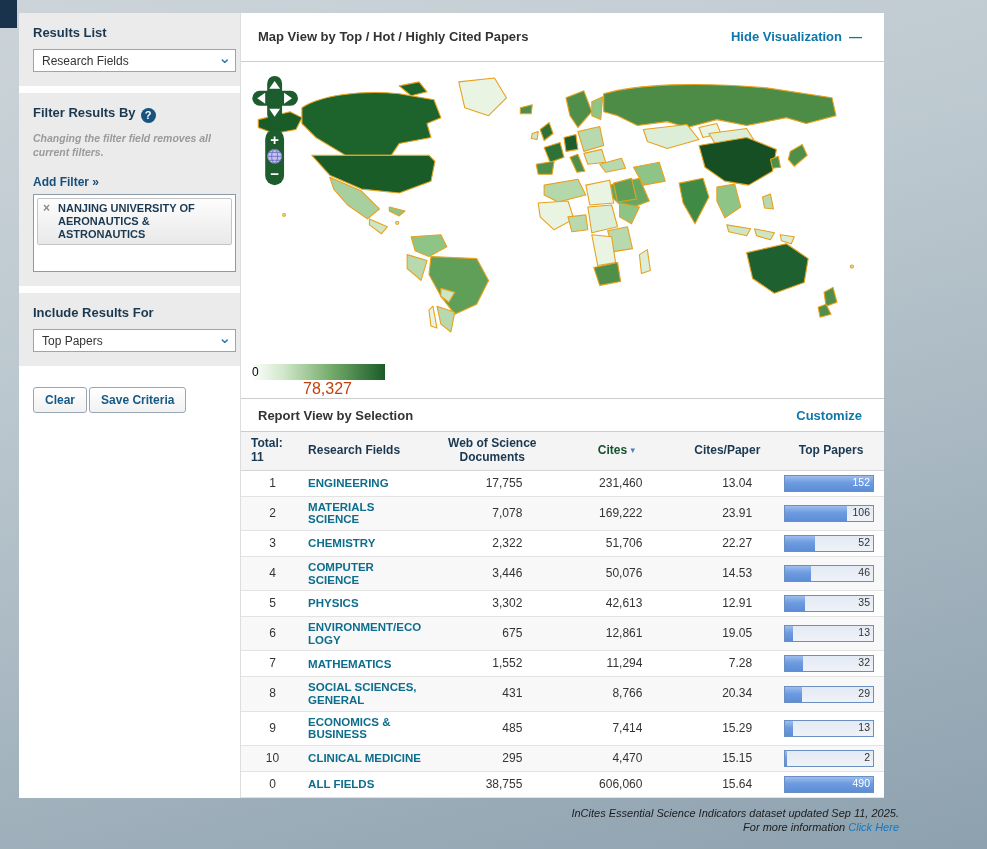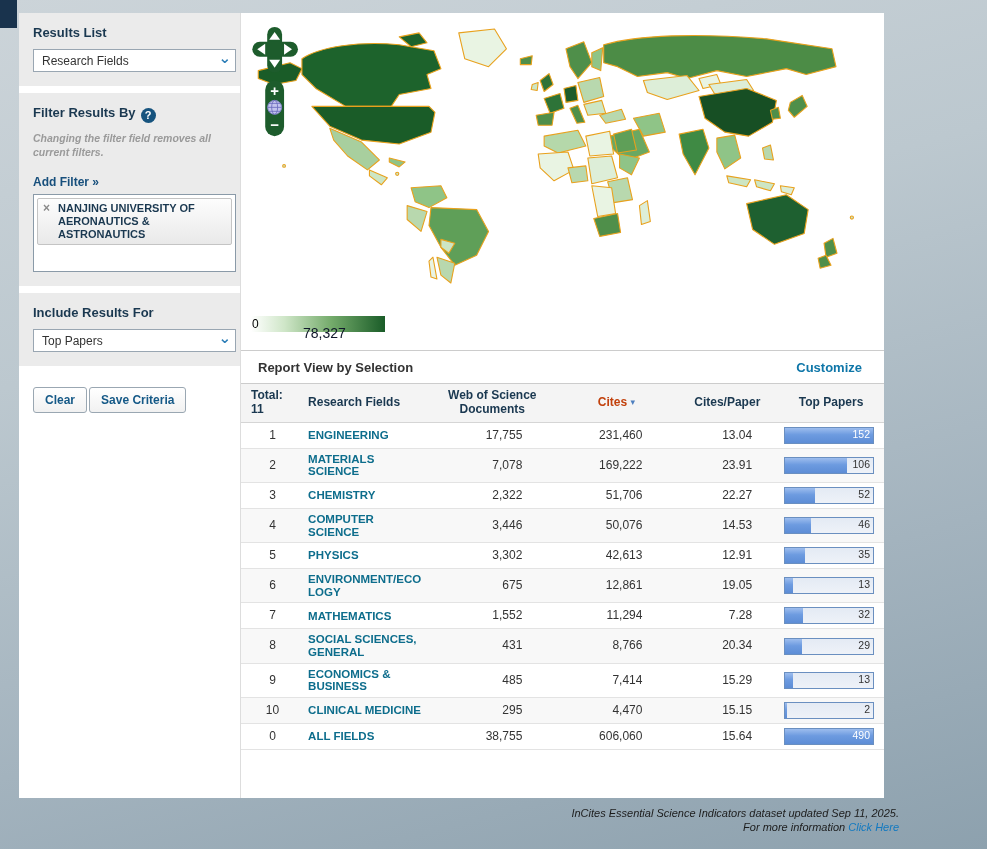--- a/index.html
+++ b/index.html
@@ -38,34 +38,34 @@
   .mapheader { height:49px; border-bottom:1px solid #ccc; display:flex; align-items:center;
                justify-content:space-between; padding:0 22px 0 17px; }
   .mapheader h2, .reportheader h2 { font-size:13px; color:#333; }
   .mapheader a { font-size:13px; font-weight:bold; color:#0e76a8; text-decoration:none; cursor:pointer; }
   .mapheader a .minus { margin-left:7px; font-weight:bold; }
   .maparea { position:relative; height:337px; background:#fff; }
   .maparea svg { display:block; margin:6px 0 0 8px; }
   .legend { position:absolute; left:10px; bottom:18px; width:134px; height:16px; }
   .legend .gradbar { position:absolute; inset:0; background:linear-gradient(90deg,#ffffff,#cfe6c8 25%,#74ab6b 60%,#1a5c28 100%); }
   .legend .lmin { position:absolute; left:1px; top:1px; font-size:12px; color:#000; }
-  .legend .lmax { position:absolute; left:52px; top:9px; font-size:14px; color:#0f172a; }
+  .legend .lmax { position:absolute; left:52px; top:16px; font-size:16px; color:#c2410c; }
 
   .reportheader { height:34px; border-top:1px solid #ccc; border-bottom:1px solid #ccc; display:flex;
                   align-items:center; justify-content:space-between; padding:0 22px 0 17px; }
   .reportheader a { font-size:13px; font-weight:bold; color:#0e76a8; text-decoration:none; cursor:pointer; }
 
   table { border-collapse:collapse; width:100%; table-layout:fixed; }
   thead th { background:#f4f4f4; border-bottom:1px solid #d5d5d5; font-size:12px; color:#1a3850;
              padding:5px 4px; vertical-align:middle; line-height:1.15; }
   th.c-total { width:62px; text-align:left; padding-left:10px; }
   th.c-field, td.c-field { width:122px; text-align:left; }
   th.c-docs  { width:126px; } th.c-cites { width:118px; } th.c-cpp { width:100px; } th.c-bar { width:104px; }
   th.c-docs, th.c-cites, th.c-cpp, th.c-bar { text-align:center; }
-  th .sortable { color:#c2410c; }
+  th .sortable { color:#14532d; }
   th .sort-arrow { color:#4d7fbf; font-size:9px; vertical-align:1px; }
   tbody tr { border-bottom:1px solid #e3e3e3; }
   tbody tr:nth-child(even) { background:#f8f8f8; }
   tbody td { padding:4px 4px; font-size:12px; color:#333; vertical-align:middle; line-height:1.1; }
   td.c-rank { text-align:center; width:62px; }
   td.c-field a { color:#0d6d8c; font-weight:bold; font-size:11.5px; text-decoration:none;
                  overflow-wrap:break-word; word-break:break-word; cursor:pointer; display:block; }
   td.c-num { text-align:right; padding-right:34px; }
   td.c-cpp2 { text-align:right; padding-right:26px; }
   td.c-barcell { padding-right:10px; }
@@ -119,20 +119,24 @@
     </section>
 
     <div class="btnrow">
       <button>Clear</button>
       <button>Save Criteria</button>
     </div>
   </aside>
 
   <main class="content">
 
+    <div class="mapheader">
+      <h2>Map View by Top / Hot / Highly Cited Papers</h2>
+      <a><span>Hide Visualization</span><span class="minus">—</span></a>
+    </div>
 
     <div class="maparea">
       <svg width="628" height="270" viewBox="0 0 630 272">
         <g stroke="#e8a11d" stroke-width="1.1" stroke-linejoin="round">
 
           <path d="M8,52 L40,44 L52,50 L46,62 L24,66 L8,60 Z" fill="#1a5c28"></path>
           <path d="M52,40 C70,28 110,22 150,26 L185,32 L192,50 L178,56 L182,70 L150,76 L142,88 L96,88 L66,70 L52,56 Z" fill="#1d632c"></path>
           <path d="M150,18 L170,14 L178,24 L162,28 Z" fill="#1d632c"></path>
           <path d="M210,14 L246,10 L258,30 L240,48 L216,40 Z" fill="#e9f4e3"></path>
           <path d="M62,88 L180,88 L186,94 L182,114 L150,126 L112,122 L80,108 Z" fill="#1a5c28"></path>

